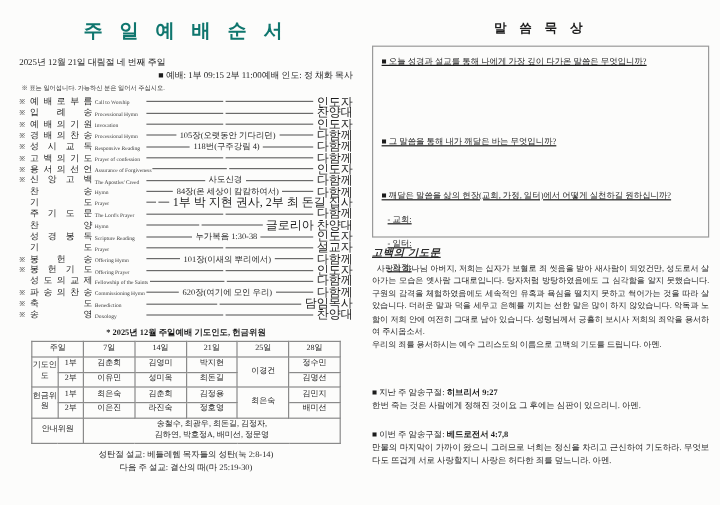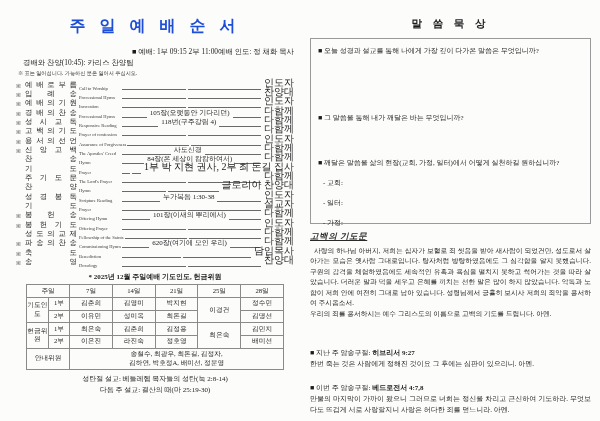--- a/index.html
+++ b/index.html
@@ -10,29 +10,29 @@
     -webkit-font-smoothing:antialiased;
   }
   .spread { position:relative; width:600px; height:421px; }
   .page { position:absolute; top:0; height:421px; width:300px; }
   .page-left  { left:0;  padding:8px 6px 0 16px; }
   .page-right { left:300px; padding:8px 9px 0 10px; }
 
   
   .main-title {
     text-align:center; font-size:16px; font-weight:bold;
-    letter-spacing:5px; margin:8px 0 9px 0; color:#1d4ed8;
+    letter-spacing:5px; margin:8px 0 9px 0; color:#0f766e;
   }
   .hdr { font-size:7.4px; line-height:1.5; }
   .hdr-row { display:flex; justify-content:flex-end; }
   .hdr-indent { padding-left:7px; }
   .stand-note { font-size:5.2px; color:#333; margin:2px 0 3px 2px; }
 
   .order-list { }
-  .order-row { display:flex; align-items:flex-end; height:9.35px; font-size:7.4px; white-space:nowrap; }
+  .order-row { display:flex; align-items:center; height:9.35px; font-size:7.4px; white-space:nowrap; }
   .o-mark { width:9px; font-size:5.8px; color:#222; flex:0 0 auto; }
   .o-name {
     flex:0 0 auto; display:inline-block; width:52px;
     text-align:justify; text-align-last:justify; text-justify:inter-character;
     font-size:7.4px;
   }
   .o-eng { flex:0 0 auto; min-width:44px; font-size:4.6px; color:#3a3a3a;
            padding-left:2px; transform:translateY(1px); }
   .o-lead { flex:1 1 0; border-top:0.7px solid #6a6a6a; height:0; margin:0 1px; min-width:4px; }
   .o-lead2 { flex:1.15 1 0; }
@@ -45,22 +45,22 @@
     border:0.8px solid #8a8a8a; font-size:6.7px; text-align:center;
     padding:1.5px 0; height:12px; line-height:1.3;
   }
   td.c-label { width:40px; } td.c-part { width:20px; }
   td.c-day { width:39.6px; }
   .footer-lines { text-align:center; font-size:7px; line-height:1.62; margin-top:4px; }
 
   
   .med-title { text-align:center; font-size:10.5px; font-weight:bold;
                letter-spacing:4px; margin:9px 0 7px 0; }
-  .q-box { border:0.9px solid #9a9a9a; height:186px; padding:8px 6px 0 7px;
-           font-size:7px; line-height:1.4; }
+  .q-box { border:0.9px solid #9a9a9a; height:160px; padding:8px 6px 0 7px;
+           font-size:7px; line-height:1.4;text-decoration:underline; }
   .q1 { margin-bottom:57px; }
   .q2 { margin-bottom:35px; }
   .q3 { margin-bottom:3px; }
   .practice { padding-left:5px; }
   .practice div { margin-top:10.5px; font-size:7px; }
   .conf-title { margin-top:7px; font-size:8.6px; font-weight:bold; font-style:italic;
                 text-decoration:underline; color:#2a2a2a; letter-spacing:0.5px; }
   .conf-body { margin-top:2.5px; font-size:6.75px; line-height:1.56; text-align:justify; text-indent:4px; }
   .conf-close { font-size:6.75px; line-height:1.56; text-align:justify; }
   .verses { margin-top:29px; font-size:7px; line-height:1.52; }
@@ -71,25 +71,25 @@
 </style>
 </head>
 <body>
 
 <div class="spread">
 
   <div class="page page-left">
     <div class="main-title">주 일 예 배 순 서</div>
 
     <div class="hdr">
+      <div>2025년  12월 21일 대림절 네 번째 주일</div>
       <div class="hdr-row">
         <span>■ 예배:  1부 09:15   2부 11:00</span>
         <span>예배 인도:  정 채화  목사</span>
       </div>
-      <div class="hdr-indent">경배와 찬양(10:45):  카리스 찬양팀</div>
     </div>
     <div class="stand-note">※ 표는 일어섭니다. 가능하신 분은 일어서 주십시오.</div>
 
     <div class="order-list">
       <div class="order-row">
         <span class="o-mark">※</span>
         <span class="o-name">예 배 로 부 름</span>
         <span class="o-eng">Call to Worship</span>
         <span class="o-lead"></span>
 

